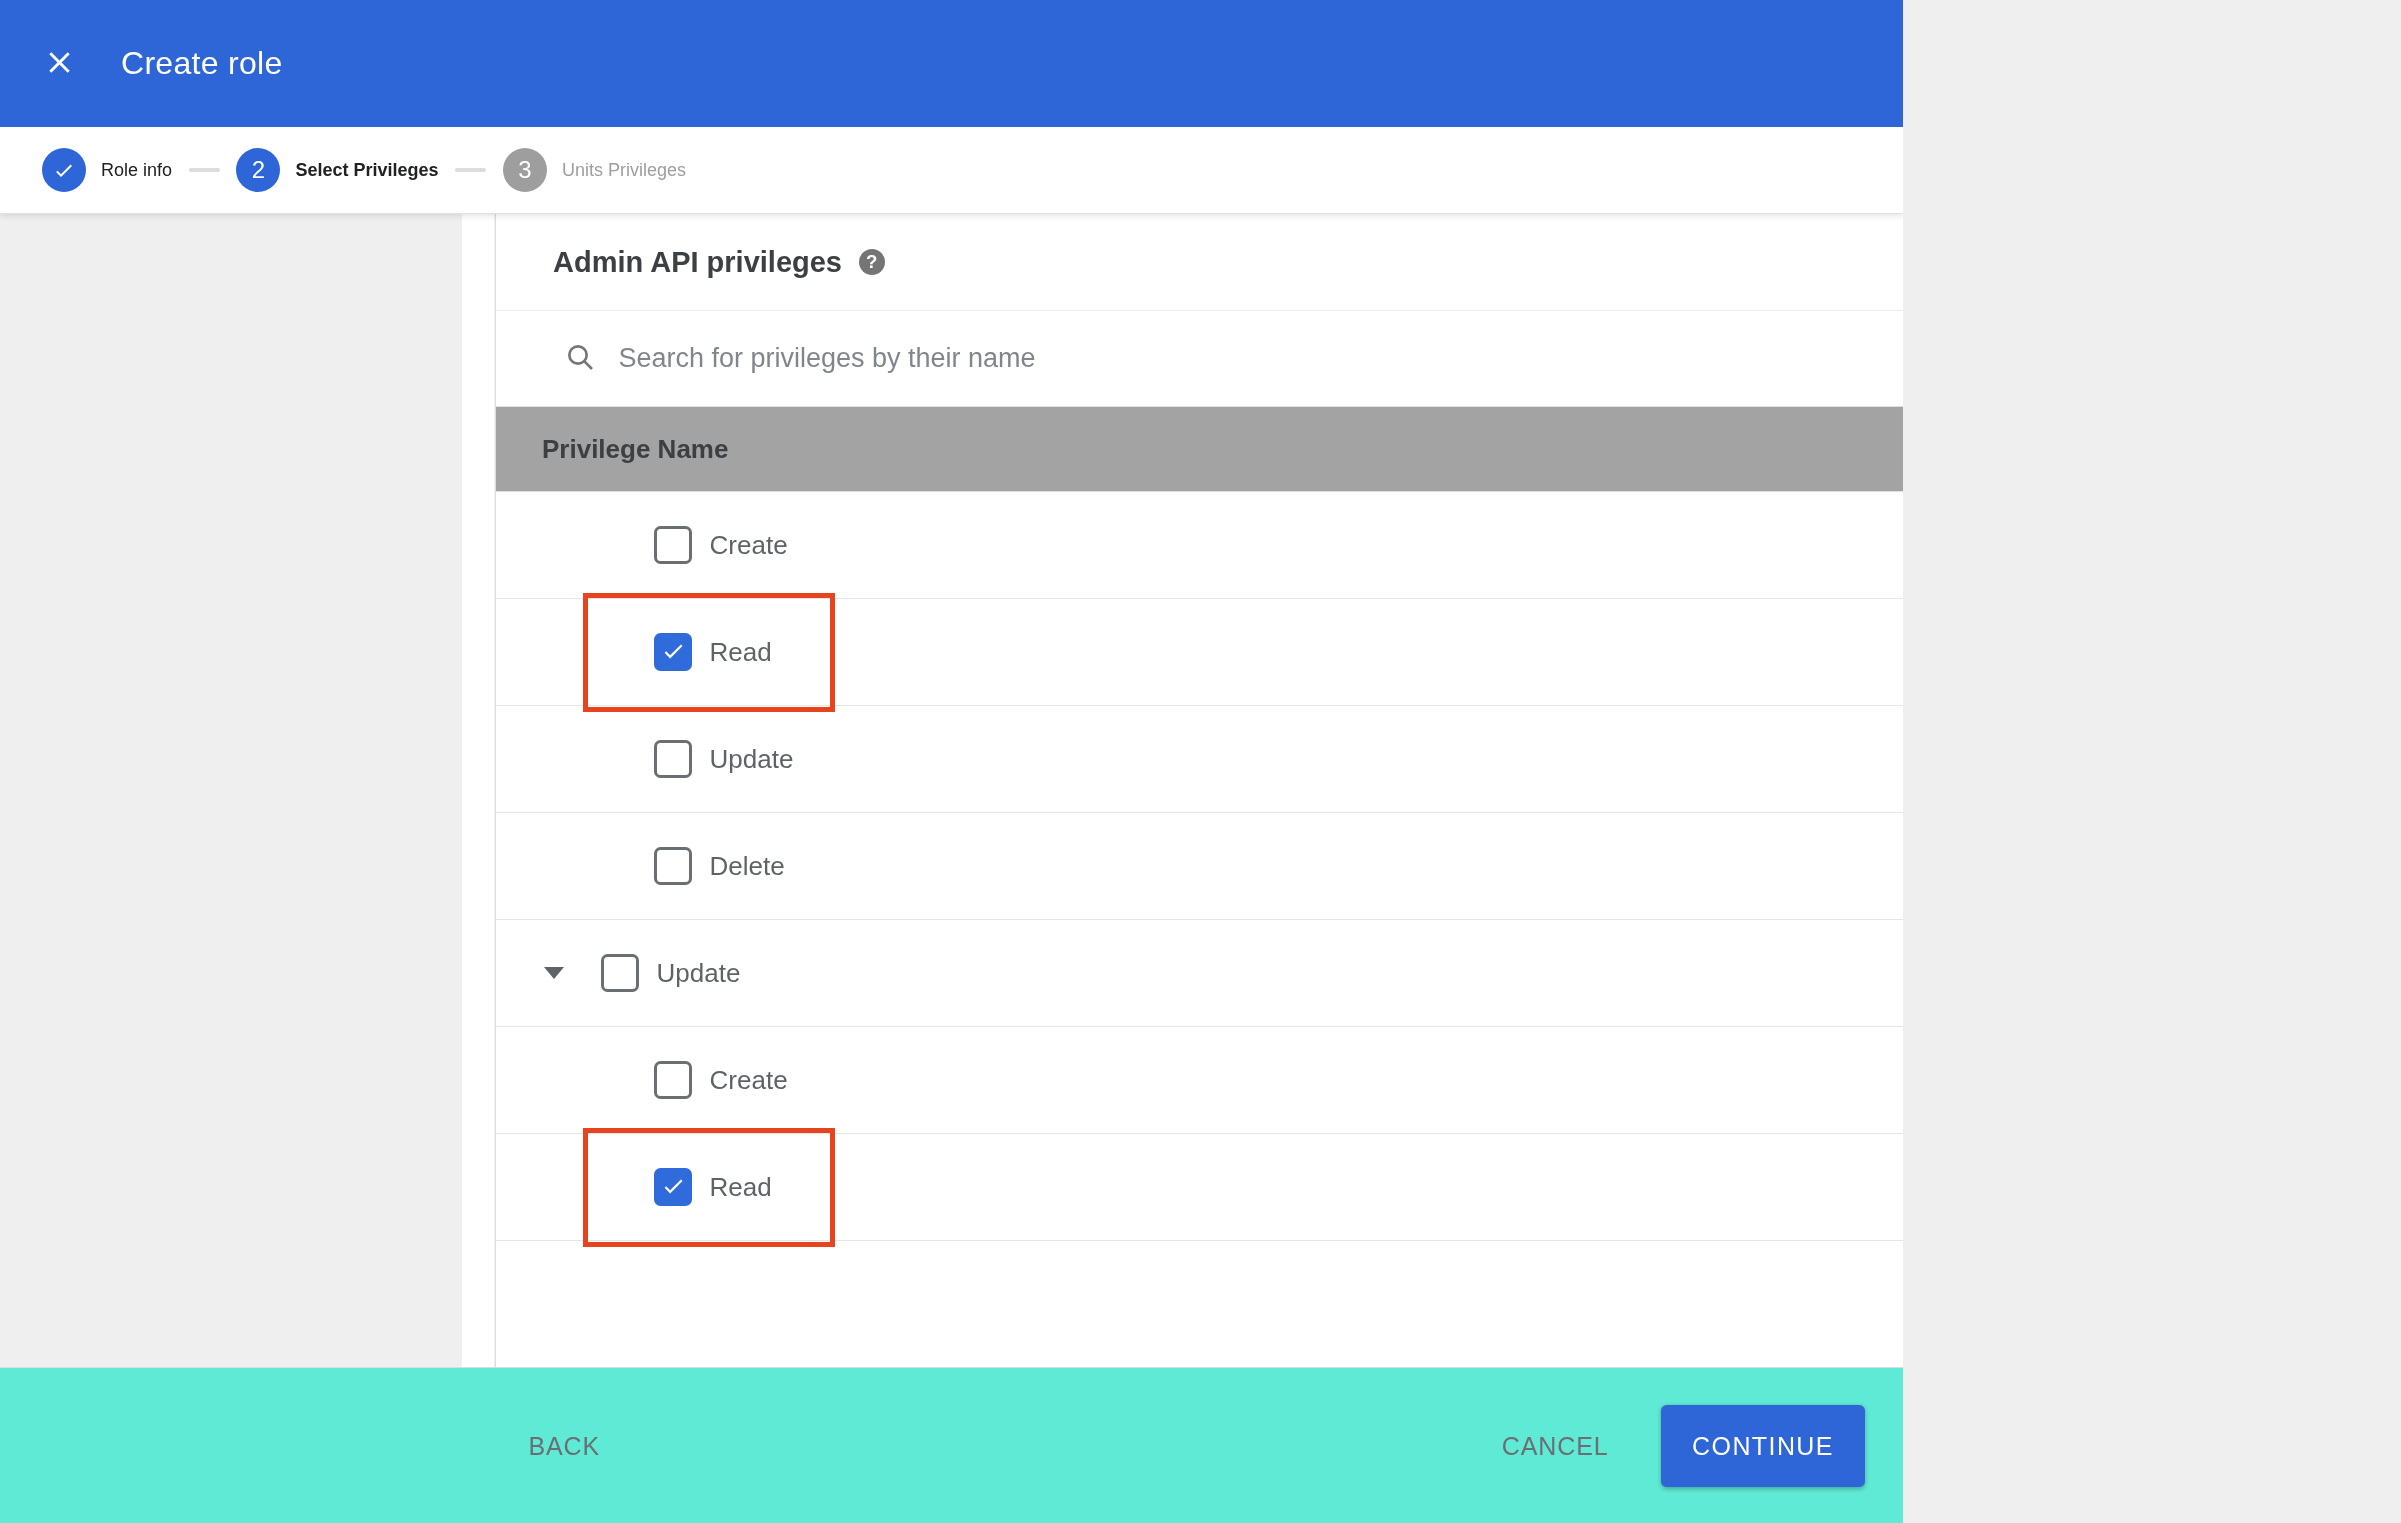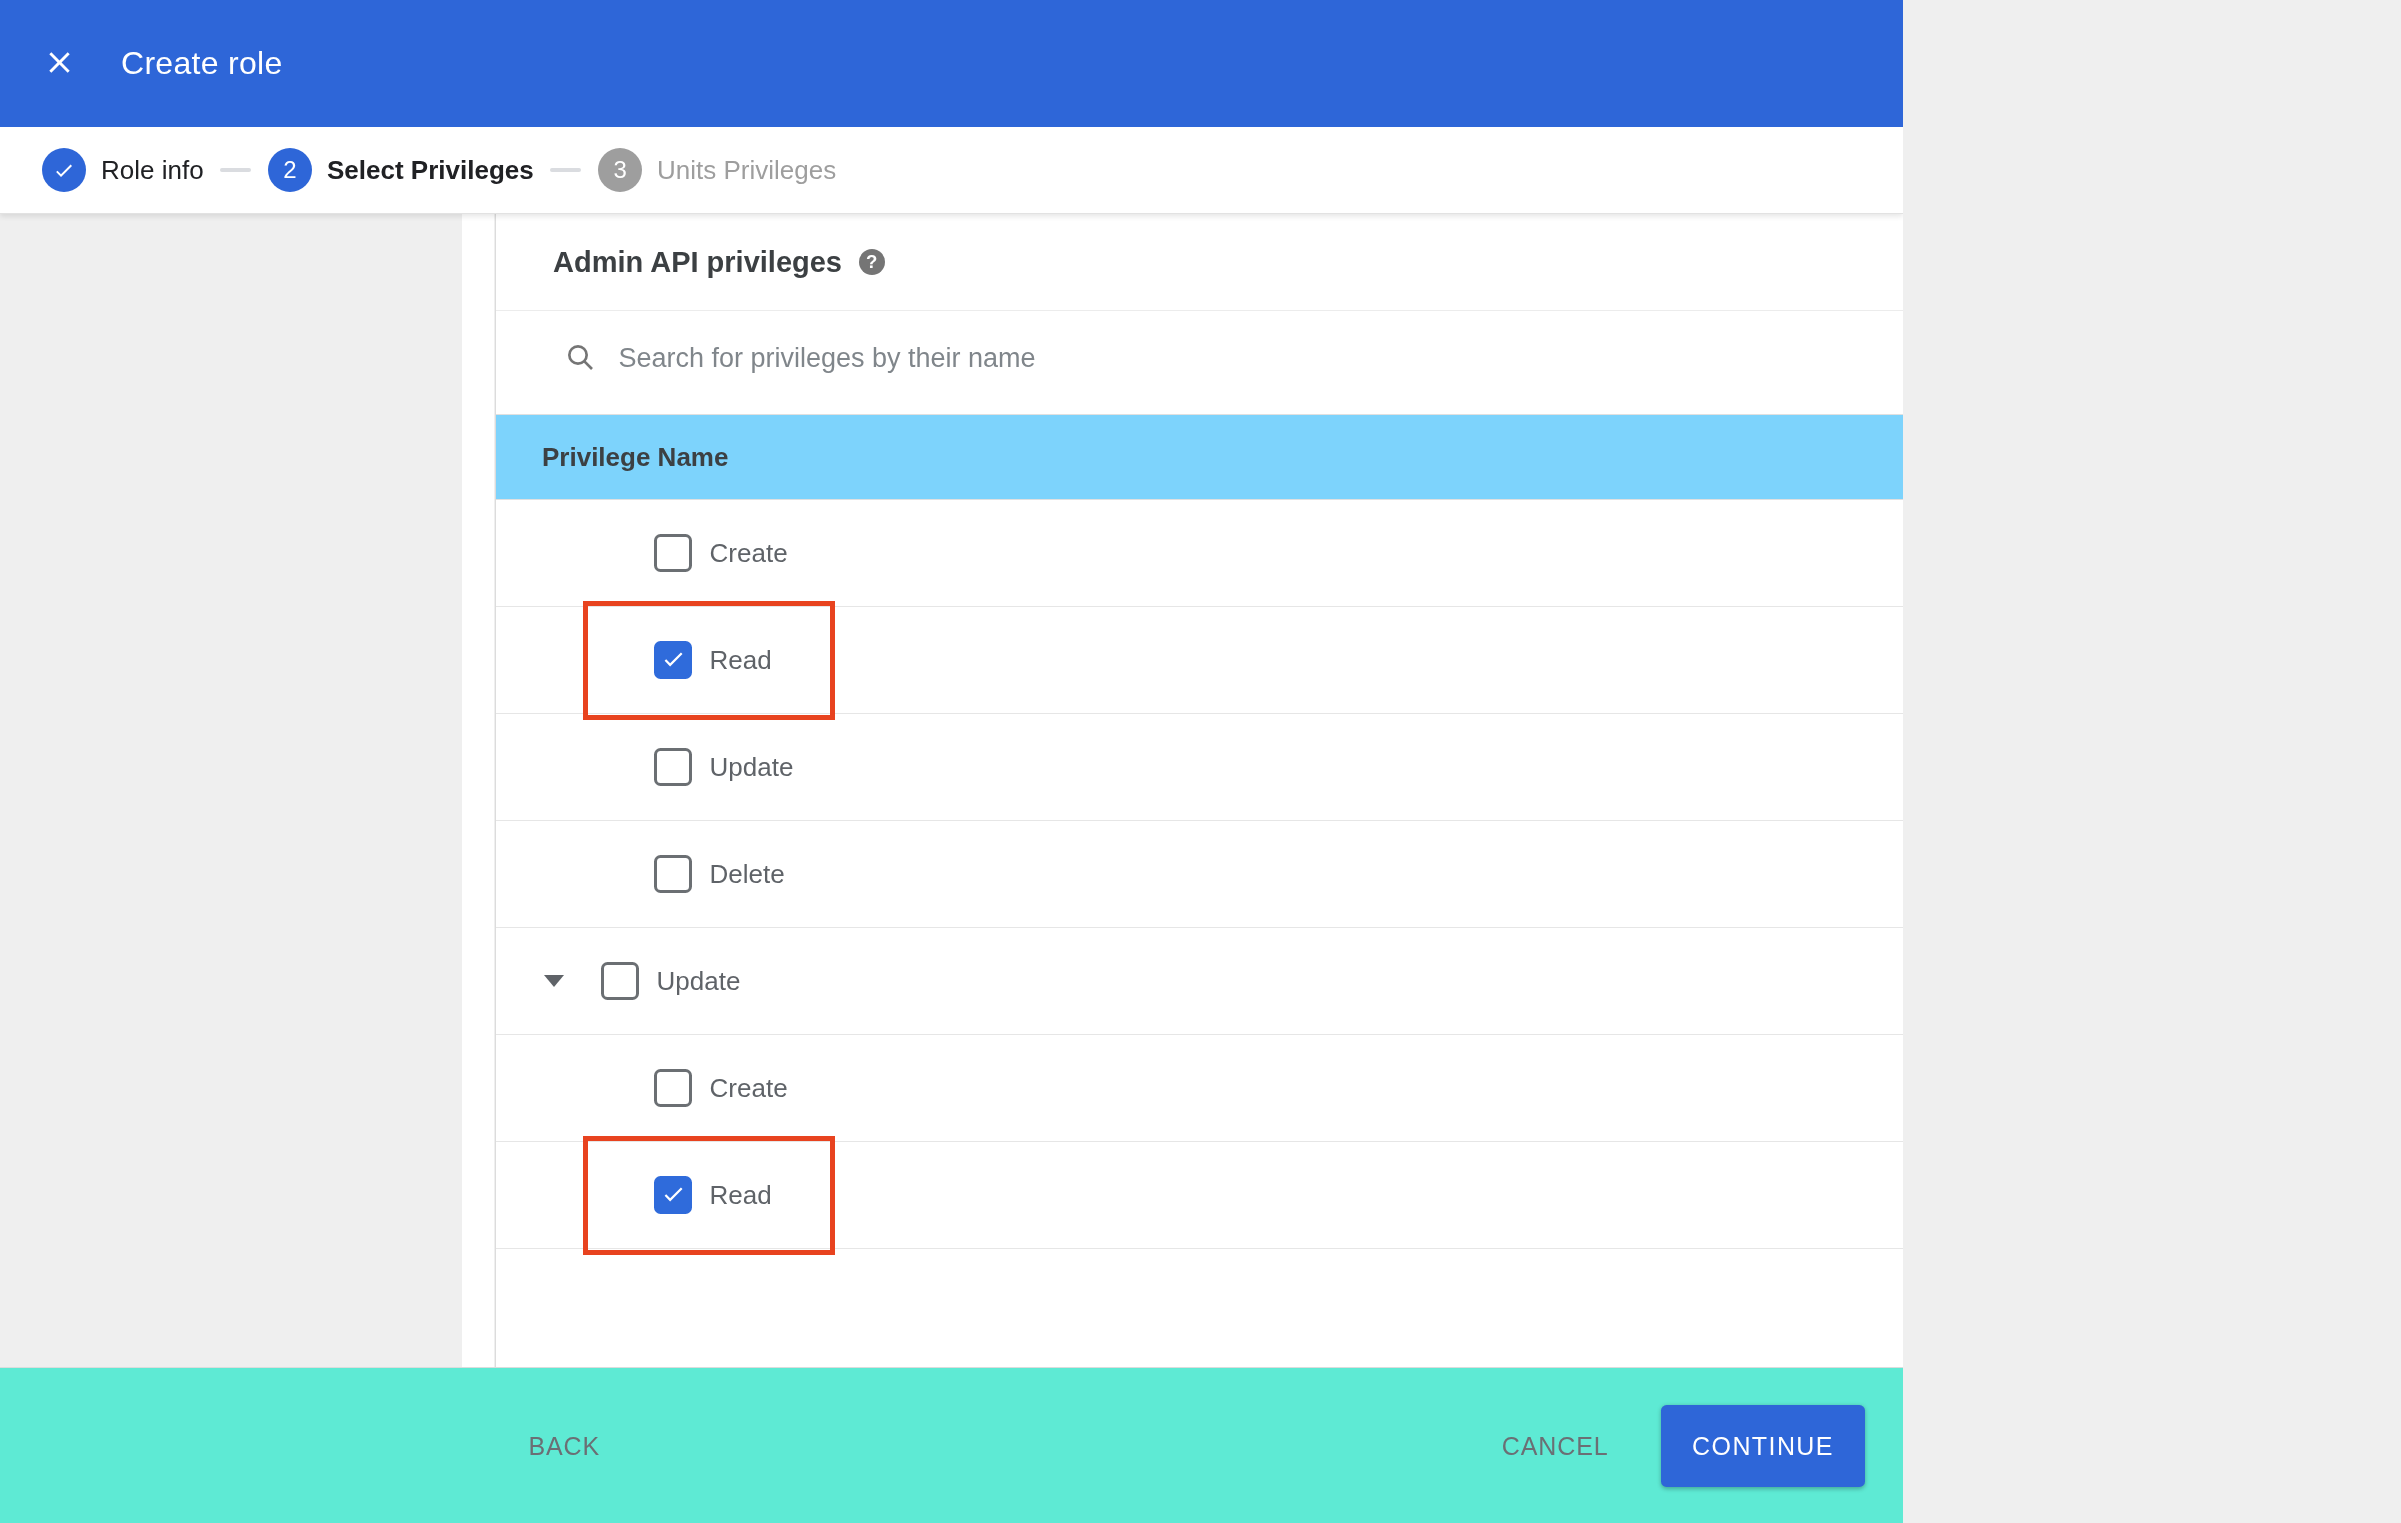--- a/index.html
+++ b/index.html
@@ -9,21 +9,21 @@
   .appbar{position:absolute;top:0;left:0;right:0;height:127px;background:#2e66d8;display:flex;align-items:center;z-index:5;}
   .close-btn{margin-left:37px;width:45px;height:45px;display:flex;align-items:center;justify-content:center;cursor:pointer;background:none;border:none;padding:0;}
   .appbar-title{color:#ffffff;font-size:32px;font-weight:500;letter-spacing:0.3px;margin-left:39px;}
 
   
   .stepper{position:absolute;top:127px;left:0;right:0;height:87px;background:#ffffff;display:flex;align-items:center;padding-left:42px;border-bottom:0.9px solid #e2e2e2;box-shadow:0 2.8px 5.6px rgba(0,0,0,.10);z-index:4;box-sizing:border-box;}
   .step{display:flex;align-items:center;cursor:pointer;}
   .step-circle{width:44px;height:44px;border-radius:50%;display:flex;align-items:center;justify-content:center;color:#fff;font-size:24px;flex:none;}
   .step-circle.done,.step-circle.active{background:#2e66d8;}
   .step-circle.future{background:#9e9e9e;}
-  .step-label{margin-left:15px;font-size:26px;color:#202124;}
+  .step-label{margin-left:15px;font-size:18px;color:#202124;}
   .step-label.bold{font-weight:700;}
   .step-label.muted{color:#9e9e9e;}
   .step-dash{width:31px;height:3.7px;background:#dadce0;margin:0 16.7px;border-radius:1.9px;flex:none;}
 
   
   .side-gray-left{position:absolute;top:214px;bottom:157px;left:0;width:462px;background:#efefef;}
   .gutter-left{position:absolute;top:214px;bottom:157px;left:462px;width:32px;background:#ffffff;}
   .side-gray-right{position:absolute;top:214px;bottom:157px;right:0;width:39px;background:#efefef;}
   .gutter-right{position:absolute;top:214px;bottom:157px;right:39px;width:33px;background:#ffffff;border-right:1.9px solid #e4e4e4;box-sizing:border-box;}
 
@@ -31,21 +31,21 @@
   .card{position:absolute;top:214px;bottom:157px;left:495px;width:1834px;background:#ffffff;border-left:1.9px solid #dcdcdc;border-right:1.9px solid #dcdcdc;box-sizing:border-box;overflow:hidden;}
   .card-heading{height:97px;display:flex;align-items:center;padding-left:45px;border-bottom:0.9px solid #ececec;box-sizing:border-box;}
   .card-heading-title{font-size:29px;font-weight:700;color:#3c4043;margin-left:12px;}
   .help-icon{width:26px;height:26px;border-radius:50%;background:#757575;color:#ffffff;font-size:18.6px;font-weight:700;display:flex;align-items:center;justify-content:center;margin-left:16.7px;cursor:pointer;}
 
   .search-row{height:95px;display:flex;align-items:center;padding-left:68px;box-sizing:border-box;}
   .search-icon{flex:none;}
   .search-input{border:none;outline:none;font-size:27px;color:#3c4043;margin-left:20.4px;width:1392px;font-family:"Liberation Sans","DejaVu Sans",sans-serif;background:transparent;}
   .search-input::placeholder{color:#80868b;opacity:1;}
 
-  .table-header{height:86px;background:#7dd3fc;border-top:0.9px solid #e0e0e0;border-bottom:0.9px solid #e0e0e0;display:flex;align-items:center;padding-left:46px;box-sizing:border-box;margin-top:8px;}
+  .table-header{height:86px;background:#a3a3a3;border-top:0.9px solid #e0e0e0;border-bottom:0.9px solid #e0e0e0;display:flex;align-items:center;padding-left:46px;box-sizing:border-box;}
   .table-header-label{font-size:26px;font-weight:700;color:#3c4043;}
 
   .row{position:relative;height:107px;display:flex;align-items:center;border-bottom:0.9px solid #e6e6e6;box-sizing:border-box;}
   .row.partial{height:21.3px;border-bottom:none;}
   .tri{width:0;height:0;border-left:10.2px solid transparent;border-right:10.2px solid transparent;border-top:12px solid #5f6368;margin-left:48px;flex:none;cursor:pointer;}
   .cb{width:38px;height:38px;border:3.7px solid #6b6f73;border-radius:6.5px;background:#fff;box-sizing:border-box;flex:none;cursor:pointer;display:flex;align-items:center;justify-content:center;}
   .cb.parent-cb{margin-left:37px;}
   .cb.child-cb{margin-left:158px;}
   .cb.checked{background:#2f6bdb;border-color:#2f6bdb;}
   .row-label{font-size:26px;color:#5f6368;margin-left:17.6px;}

